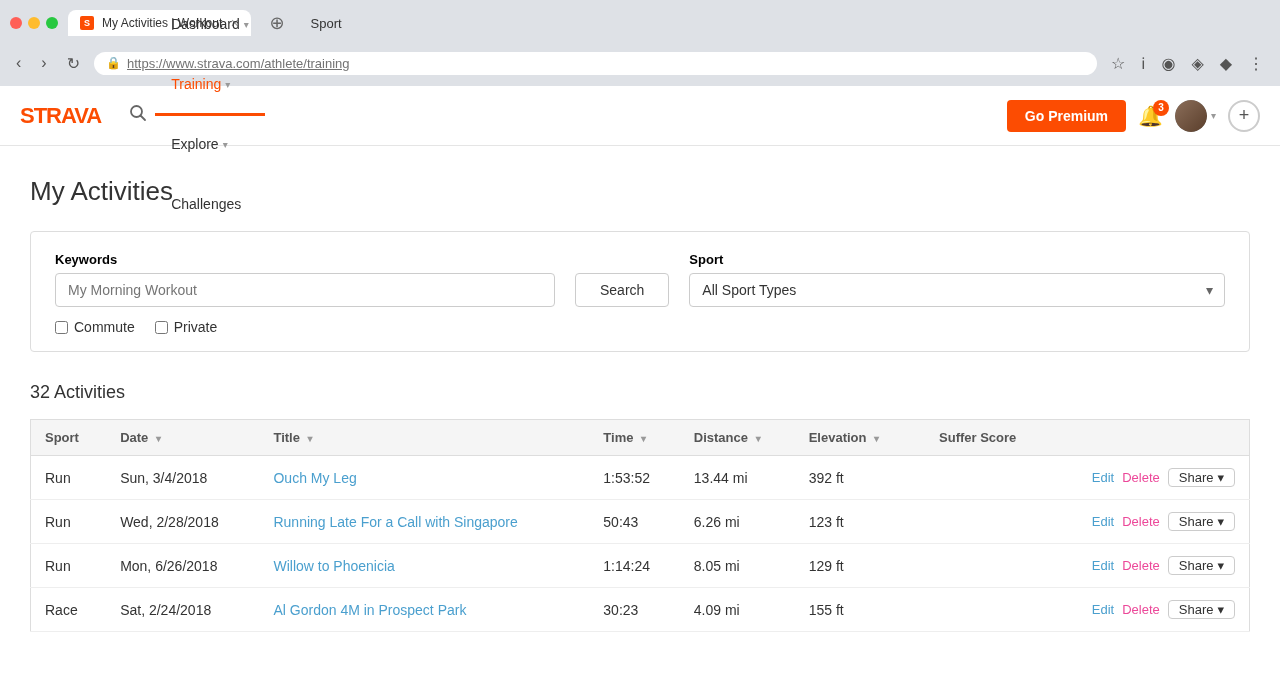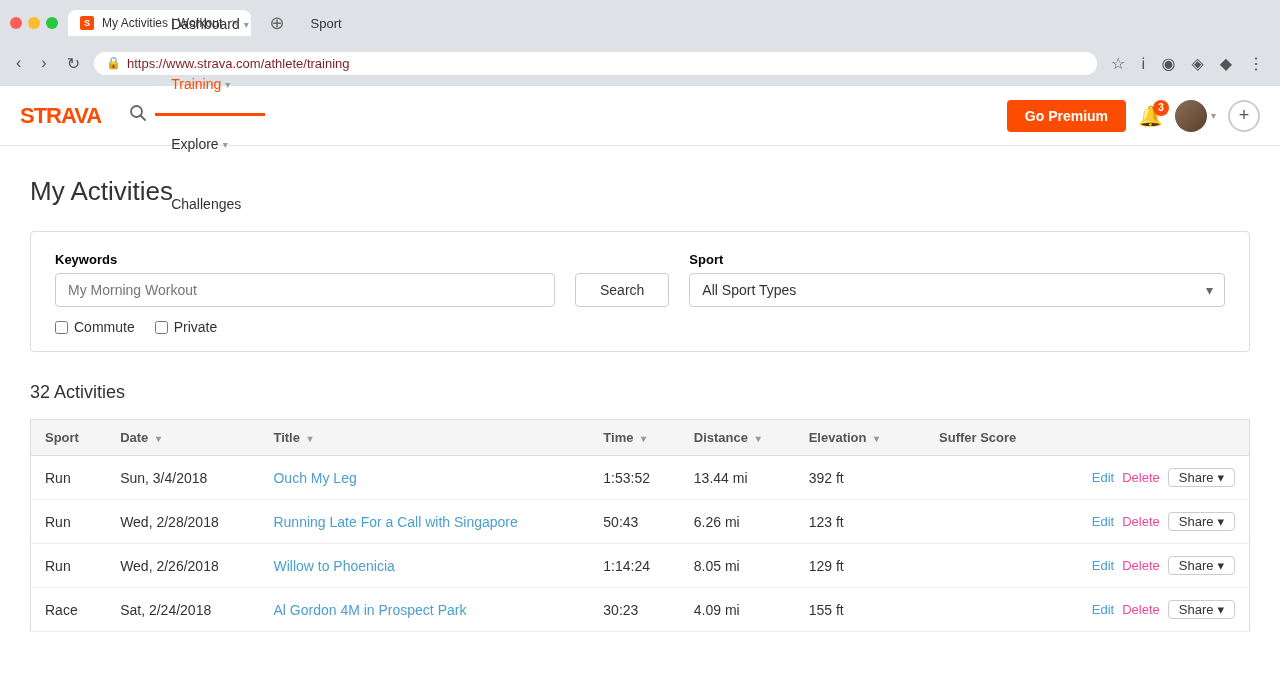--- a/index.html
+++ b/index.html
@@ -15,21 +15,21 @@
     .browser-dot.green { background: #28c840; }
     .browser-tab { display: flex; align-items: center; background: #fff; border-radius: 8px 8px 0 0; padding: 6px 12px; gap: 8px; font-size: 12px; color: #333; min-width: 180px; }
     .browser-tab-icon { width: 14px; height: 14px; background: #fc4c02; border-radius: 2px; display: flex; align-items: center; justify-content: center; }
     .browser-tab-close { margin-left: auto; color: #999; font-size: 11px; cursor: pointer; }
     .browser-new-tab { background: transparent; border: none; font-size: 18px; color: #666; cursor: pointer; padding: 4px 8px; }
 
     .browser-addressbar { display: flex; align-items: center; background: #dee1e6; padding: 4px 0 8px; gap: 8px; }
     .browser-nav-btn { background: none; border: none; color: #555; font-size: 16px; cursor: pointer; padding: 4px 6px; border-radius: 4px; }
     .address-bar { flex: 1; display: flex; align-items: center; background: #fff; border-radius: 20px; padding: 4px 12px; gap: 6px; font-size: 13px; }
     .address-bar .lock-icon { color: #1a7f37; font-size: 12px; }
-    .address-bar .url { color: #7f1d1d; }
+    .address-bar .url { color: #737373; text-decoration: underline; }
     .browser-actions { display: flex; gap: 4px; align-items: center; }
     .browser-action-btn { background: none; border: none; color: #555; font-size: 16px; cursor: pointer; padding: 4px 6px; border-radius: 4px; }
     .user-name { font-size: 13px; color: #333; padding: 0 8px; }
 
     
     .strava-header { background: #fff; border-bottom: 1px solid #e5e5e5; padding: 0 20px; display: flex; align-items: center; height: 60px; gap: 0; }
     .strava-logo { color: #fc4c02; font-size: 22px; font-weight: 700; letter-spacing: -1px; margin-right: 20px; }
     .header-search-btn { background: none; border: none; cursor: pointer; padding: 8px; color: #666; font-size: 18px; }
     .nav-item { display: flex; align-items: center; gap: 4px; padding: 0 16px; height: 60px; font-size: 14px; font-weight: 500; color: #333; cursor: pointer; text-decoration: none; border-bottom: 3px solid transparent; }
     .nav-item.active { color: #fc4c02; border-bottom-color: #fc4c02; }
@@ -258,21 +258,21 @@
           <button class="edit-btn">Edit</button>
           <button class="delete-btn">Delete</button>
           <button class="share-btn">
             Share <span>▾</span>
           </button>
         </div>
       </td>
     </tr>
         <tr>
       <td>Run</td>
-      <td>Wed, 2/26/2018</td>
+      <td>Mon, 6/26/2018</td>
       <td>
         <a class="activity-link" href="#">Willow to Phoenicia</a>
       </td>
       <td>1:14:24</td>
       <td>8.05 mi</td>
       <td>129 ft</td>
       <td class="suffer-score-col"></td>
       <td>
         <div class="action-btns">
           <button class="edit-btn">Edit</button>

